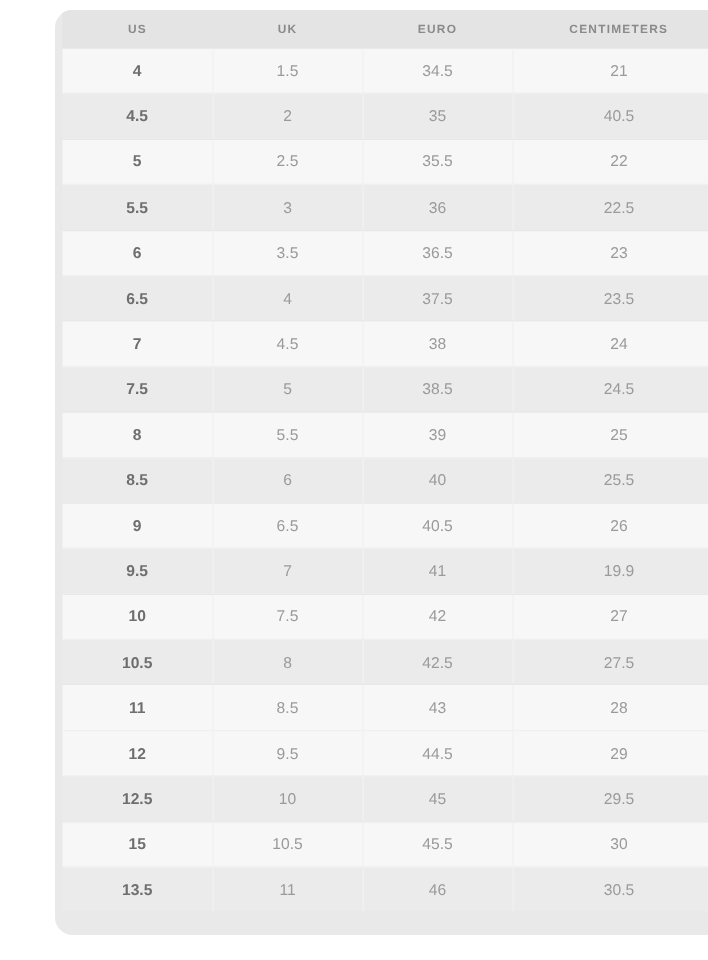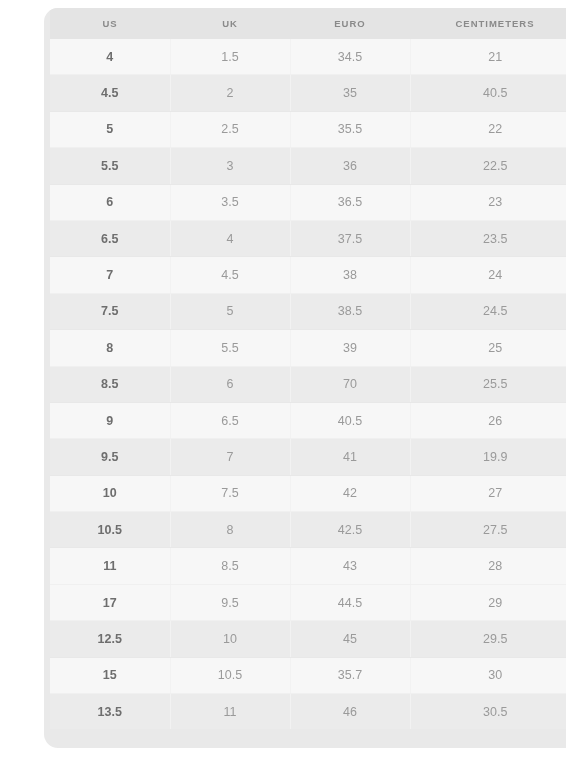--- a/index.html
+++ b/index.html
@@ -159,21 +159,21 @@
         </tr>
         <tr class="row-odd">
           <td class="us-cell">8</td>
           <td>5.5</td>
           <td>39</td>
           <td>25</td>
         </tr>
         <tr class="row-even">
           <td class="us-cell">8.5</td>
           <td>6</td>
-          <td>70</td>
+          <td>40</td>
           <td>25.5</td>
         </tr>
         <tr class="row-odd">
           <td class="us-cell">9</td>
           <td>6.5</td>
           <td>40.5</td>
           <td>26</td>
         </tr>
         <tr class="row-even">
           <td class="us-cell">9.5</td>
@@ -193,35 +193,35 @@
           <td>42.5</td>
           <td>27.5</td>
         </tr>
         <tr class="row-odd">
           <td class="us-cell">11</td>
           <td>8.5</td>
           <td>43</td>
           <td>28</td>
         </tr>
         <tr class="row-odd">
-          <td class="us-cell">17</td>
+          <td class="us-cell">12</td>
           <td>9.5</td>
           <td>44.5</td>
           <td>29</td>
         </tr>
         <tr class="row-even">
           <td class="us-cell">12.5</td>
           <td>10</td>
           <td>45</td>
           <td>29.5</td>
         </tr>
         <tr class="row-odd">
           <td class="us-cell">15</td>
           <td>10.5</td>
-          <td>35.7</td>
+          <td>45.5</td>
           <td>30</td>
         </tr>
         <tr class="row-even">
           <td class="us-cell">13.5</td>
           <td>11</td>
           <td>46</td>
           <td>30.5</td>
         </tr>
       </tbody>
   </table>

